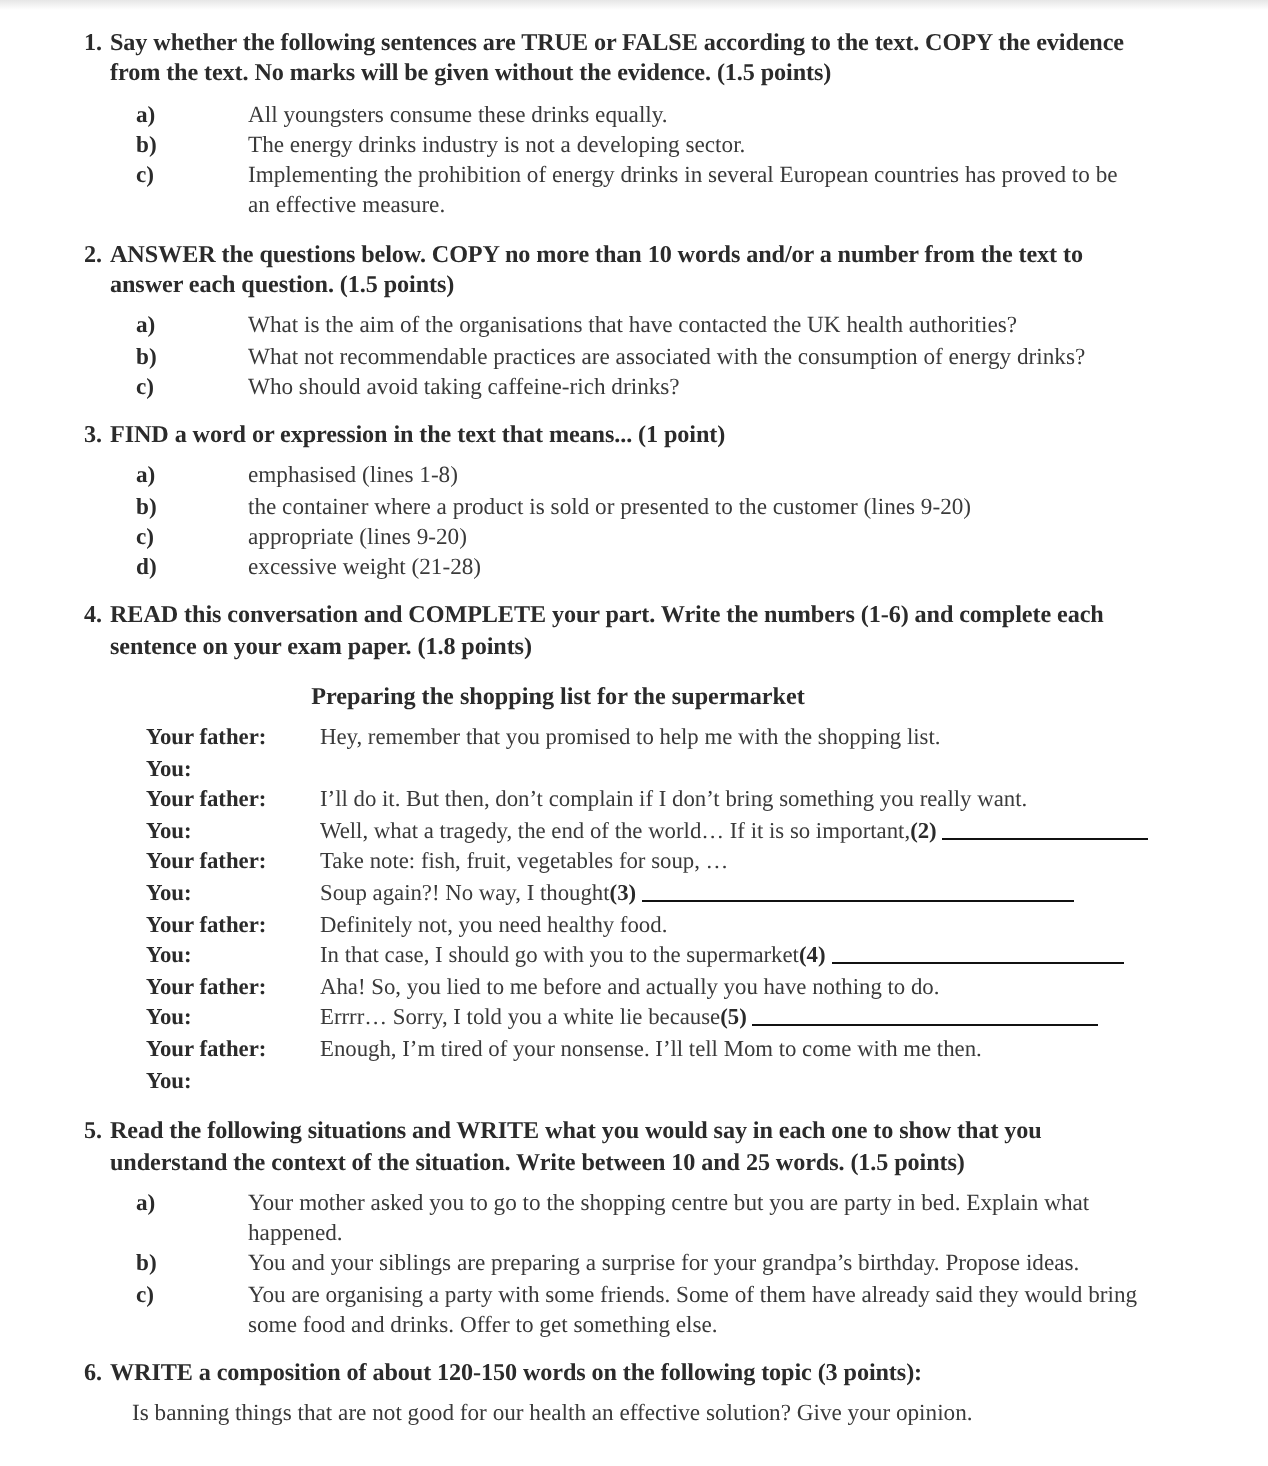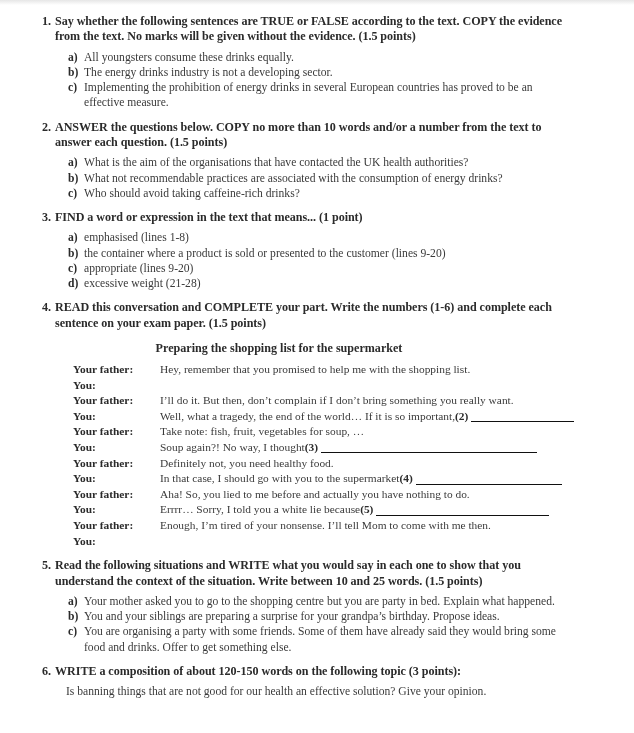--- a/index.html
+++ b/index.html
@@ -73,20 +73,21 @@
   }
   .sub + .sub { margin-top: 0px; }
   .sub-letter {
     flex: 0 0 auto;
     width: 16px;
     font-weight: bold;
     color: #2b2b2b;
   }
   .sub-text {
     flex: 1 1 auto;
+    margin-left: 40px;
   }
 
   
   .dlg-title {
     text-align: center;
     font-weight: bold;
     font-size: 12.1px;
     margin-top: 10px;
     margin-bottom: 6px;
     padding-right: 55px;
@@ -104,21 +105,21 @@
   }
   .dlg-who {
     flex: 0 0 auto;
     width: 87px;
     font-weight: bold;
     color: #2b2b2b;
   }
   .dlg-line {
     flex: 1 1 auto;
     display: flex;
-    align-items: center;
+    align-items: flex-start;
     min-width: 0;
   }
   .dlg-text { flex: 0 0 auto; }
   .dlg-num { font-weight: bold; color: #2b2b2b; }
   .blank {
     display: inline-block;
     border-bottom: 1.4px solid #111111;
     height: 10px;
     margin-left: 3px;
     flex: 0 0 auto;
@@ -203,21 +204,21 @@
       <div class="sub">
         <span class="sub-letter">d)</span>
         <span class="sub-text">excessive weight (21-28)</span>
       </div>
     </div>
   </div>
 
   <div class="task">
     <div class="task-head">
       <span class="task-num">4.</span>
-      <span class="task-title">READ this conversation and COMPLETE your part. Write the numbers (1-6) and complete each sentence on your exam paper. (1.5 points)</span>
+      <span class="task-title">READ this conversation and COMPLETE your part. Write the numbers (1-6) and complete each sentence on your exam paper. (1.8 points)</span>
     </div>
     <div class="dlg-title">Preparing the shopping list for the supermarket</div>
     <div class="dlg" id="dialogue-rows">
         <div class="dlg-row">
           <span class="dlg-who">Your father:</span>
           <span class="dlg-line">
             <span class="dlg-text">Hey, remember that you promised to help me with the shopping list.</span>
           </span>
         </div>
         <div class="dlg-row">

